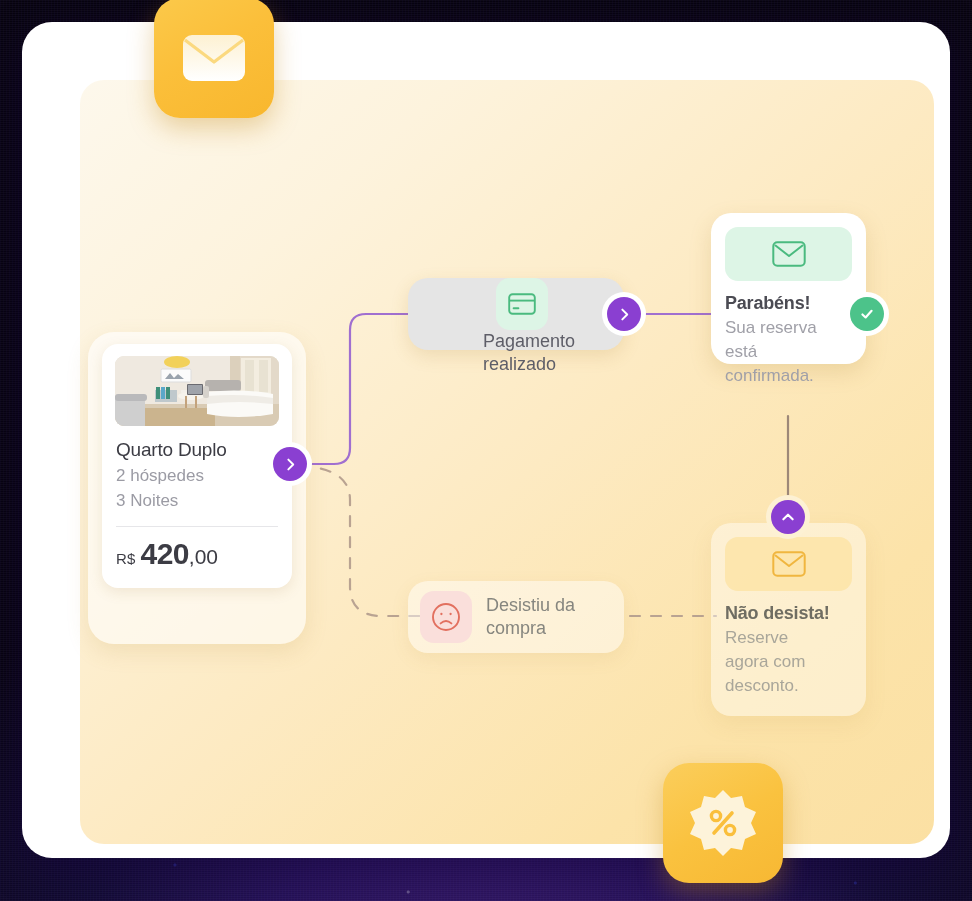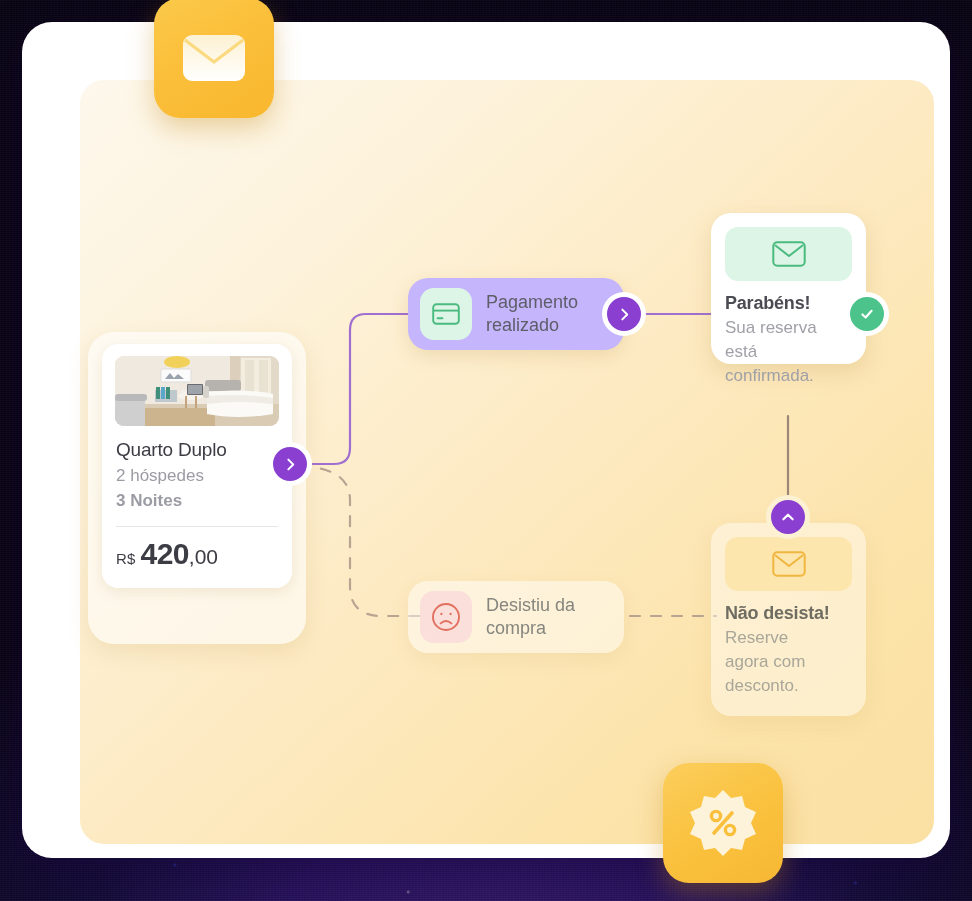--- a/index.html
+++ b/index.html
@@ -70,34 +70,34 @@
     background:#fff;border-radius:16px;
     box-shadow:0 4px 14px rgba(150,110,40,.13);
     padding:0;box-sizing:border-box;
   }
   #room-photo{
     position:absolute;left:13px;top:12px;width:164px;height:70px;
     border-radius:9px;overflow:hidden;
   }
   #room-title{position:absolute;left:14px;top:95px;font-size:19px;color:#3c3c44;font-weight:400;letter-spacing:-.2px;}
   #room-guests{position:absolute;left:14px;top:122px;font-size:17px;color:#9b9ba4;}
-  #room-nights{position:absolute;left:14px;top:147px;font-size:17px;color:#9b9ba4;font-weight:bold;}
+  #room-nights{position:absolute;left:14px;top:147px;font-size:17px;color:#9b9ba4;}
   #room-rule{position:absolute;left:14px;top:182px;width:162px;height:1px;background:#e6e6e9;}
   #room-price{position:absolute;left:14px;top:193px;display:flex;align-items:baseline;color:#3c3c44;}
   #room-price .cur{font-size:15px;font-weight:400;letter-spacing:.2px;}
   #room-price .int{font-size:30px;font-weight:700;letter-spacing:-.6px;margin-left:5px;}
   #room-price .dec{font-size:21px;font-weight:400;}
 
   
   .pill{
     position:absolute;height:72px;border-radius:20px;
     display:flex;align-items:center;padding-left:12px;box-sizing:border-box;
   }
-  #pay-pill{left:408px;top:278px;width:216px;background:#c4b5fd;
-    box-shadow:0 6px 18px rgba(160,120,40,.16);}
+  #pay-pill{left:408px;top:278px;width:216px;background:#e5e5e5;
+    box-shadow:0 6px 18px rgba(160,120,40,.16);flex-direction:column;}
   #quit-pill{left:408px;top:581px;width:216px;background:rgba(255,255,255,.46);
     box-shadow:0 6px 18px rgba(180,140,60,.10);}
   .pill-icon{width:52px;height:52px;border-radius:14px;flex:0 0 52px;
     display:flex;align-items:center;justify-content:center;}
   #pay-pill .pill-icon{background:#ddf5e6;}
   #quit-pill .pill-icon{background:#fadfdb;}
   .pill-label{margin-left:14px;font-size:18px;line-height:23px;color:#5e5e68;}
   #quit-pill .pill-label{color:#86867f;}
 
   

